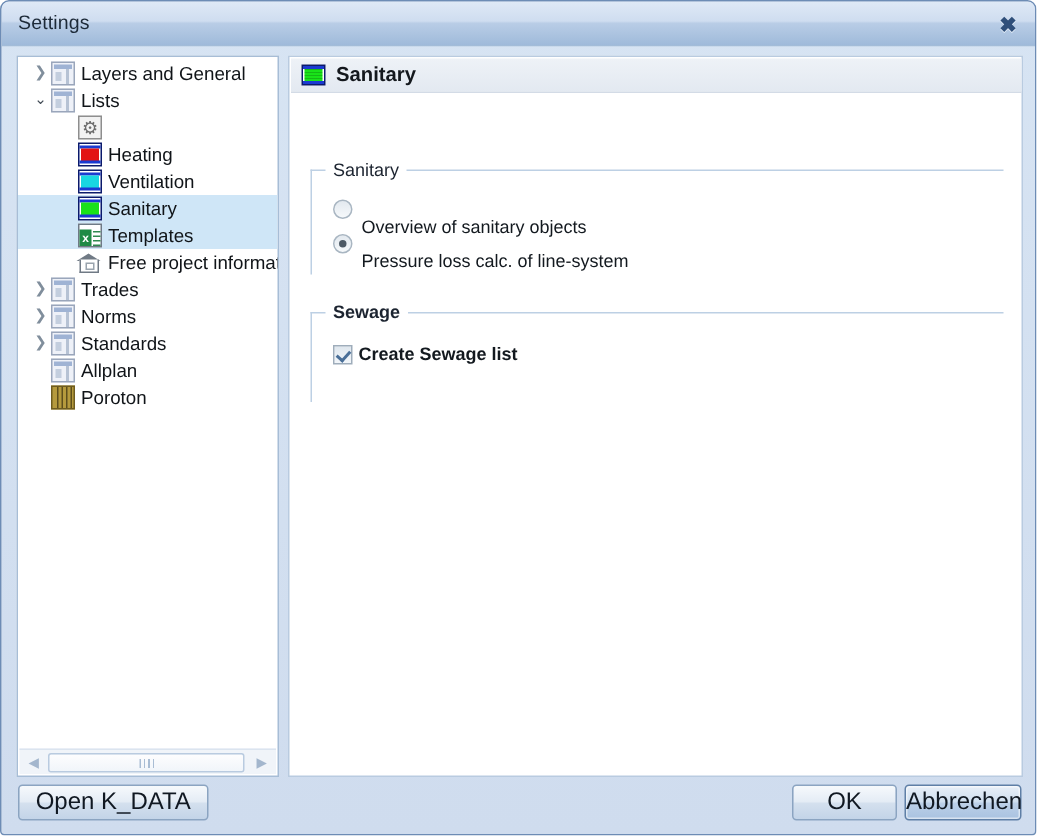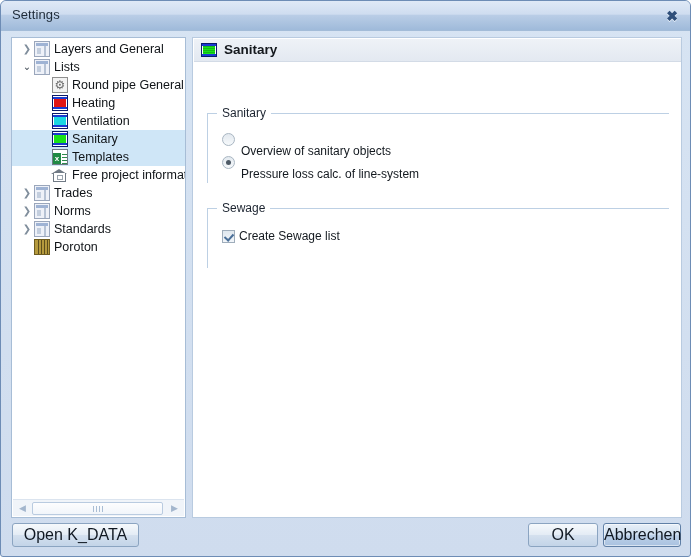--- a/index.html
+++ b/index.html
@@ -462,21 +462,20 @@
           <span class="twisty tw-open" style="left:8px">⌄</span>
           <span style="position:absolute;left:22px;top:0;width:16px;height:18px;display:inline-block">
             <span class="ticon ic-win"></span>
           </span>
           <span class="tlabel" style="left:42px">Lists</span>
         </div>
         <div class="tree-row">
           <span style="position:absolute;left:40px;top:0;width:16px;height:18px;display:inline-block">
             <span class="ticon ic-gear">⚙</span>
           </span>
-          <span class="tlabel" style="left:60px">Round pipe General</span>
         </div>
         <div class="tree-row">
           <span style="position:absolute;left:40px;top:0;width:16px;height:18px;display:inline-block">
             <span class="ticon ic-duct">
               <span class="cap-t"></span>
               <span class="band" style="background:#e21414"></span>
               <span class="cap-b"></span>
             </span>
           </span>
           <span class="tlabel" style="left:60px">Heating</span>
@@ -540,20 +539,26 @@
         </div>
         <div class="tree-row">
           <span class="twisty" style="left:8px">❯</span>
           <span style="position:absolute;left:22px;top:0;width:16px;height:18px;display:inline-block">
             <span class="ticon ic-win"></span>
           </span>
           <span class="tlabel" style="left:42px">Standards</span>
         </div>
         <div class="tree-row">
           <span style="position:absolute;left:22px;top:0;width:16px;height:18px;display:inline-block">
+            <span class="ticon ic-win"></span>
+          </span>
+          <span class="tlabel" style="left:42px">Allplan</span>
+        </div>
+        <div class="tree-row">
+          <span style="position:absolute;left:22px;top:0;width:16px;height:18px;display:inline-block">
             <span class="ticon ic-brick">
               <span class="s" style="left:3px"></span>
               <span class="s" style="left:6px"></span>
               <span class="s" style="left:9px"></span>
               <span class="s" style="left:12px"></span>
             </span>
           </span>
           <span class="tlabel" style="left:42px">Poroton</span>
         </div>
       </div>
@@ -584,21 +589,21 @@
         <span class="radio"></span>
         <span class="olabel">Overview of sanitary objects</span>
       </div>
 
       <div class="opt-row" style="left:14px; top:40px;">
         <span class="radio on"></span>
         <span class="olabel">Pressure loss calc. of line-system</span>
       </div>
     </div>
 
-    <div class="groupbox" style="left:14px; top:170px; width:462px; height:60px;">
+    <div class="groupbox" style="left:14px; top:170px; width:462px; height:60px;font-weight:bold;">
       <div class="gb-legend">Sewage</div>
 
       <div class="opt-row cb-row" style="left:14px; top:19px;">
         <span class="checkbox on"></span>
         <span class="clabel">Create Sewage list</span>
       </div>
     </div>
   </div>
 
   <div class="btn" id="btn-opendata">Open K_DATA</div>

